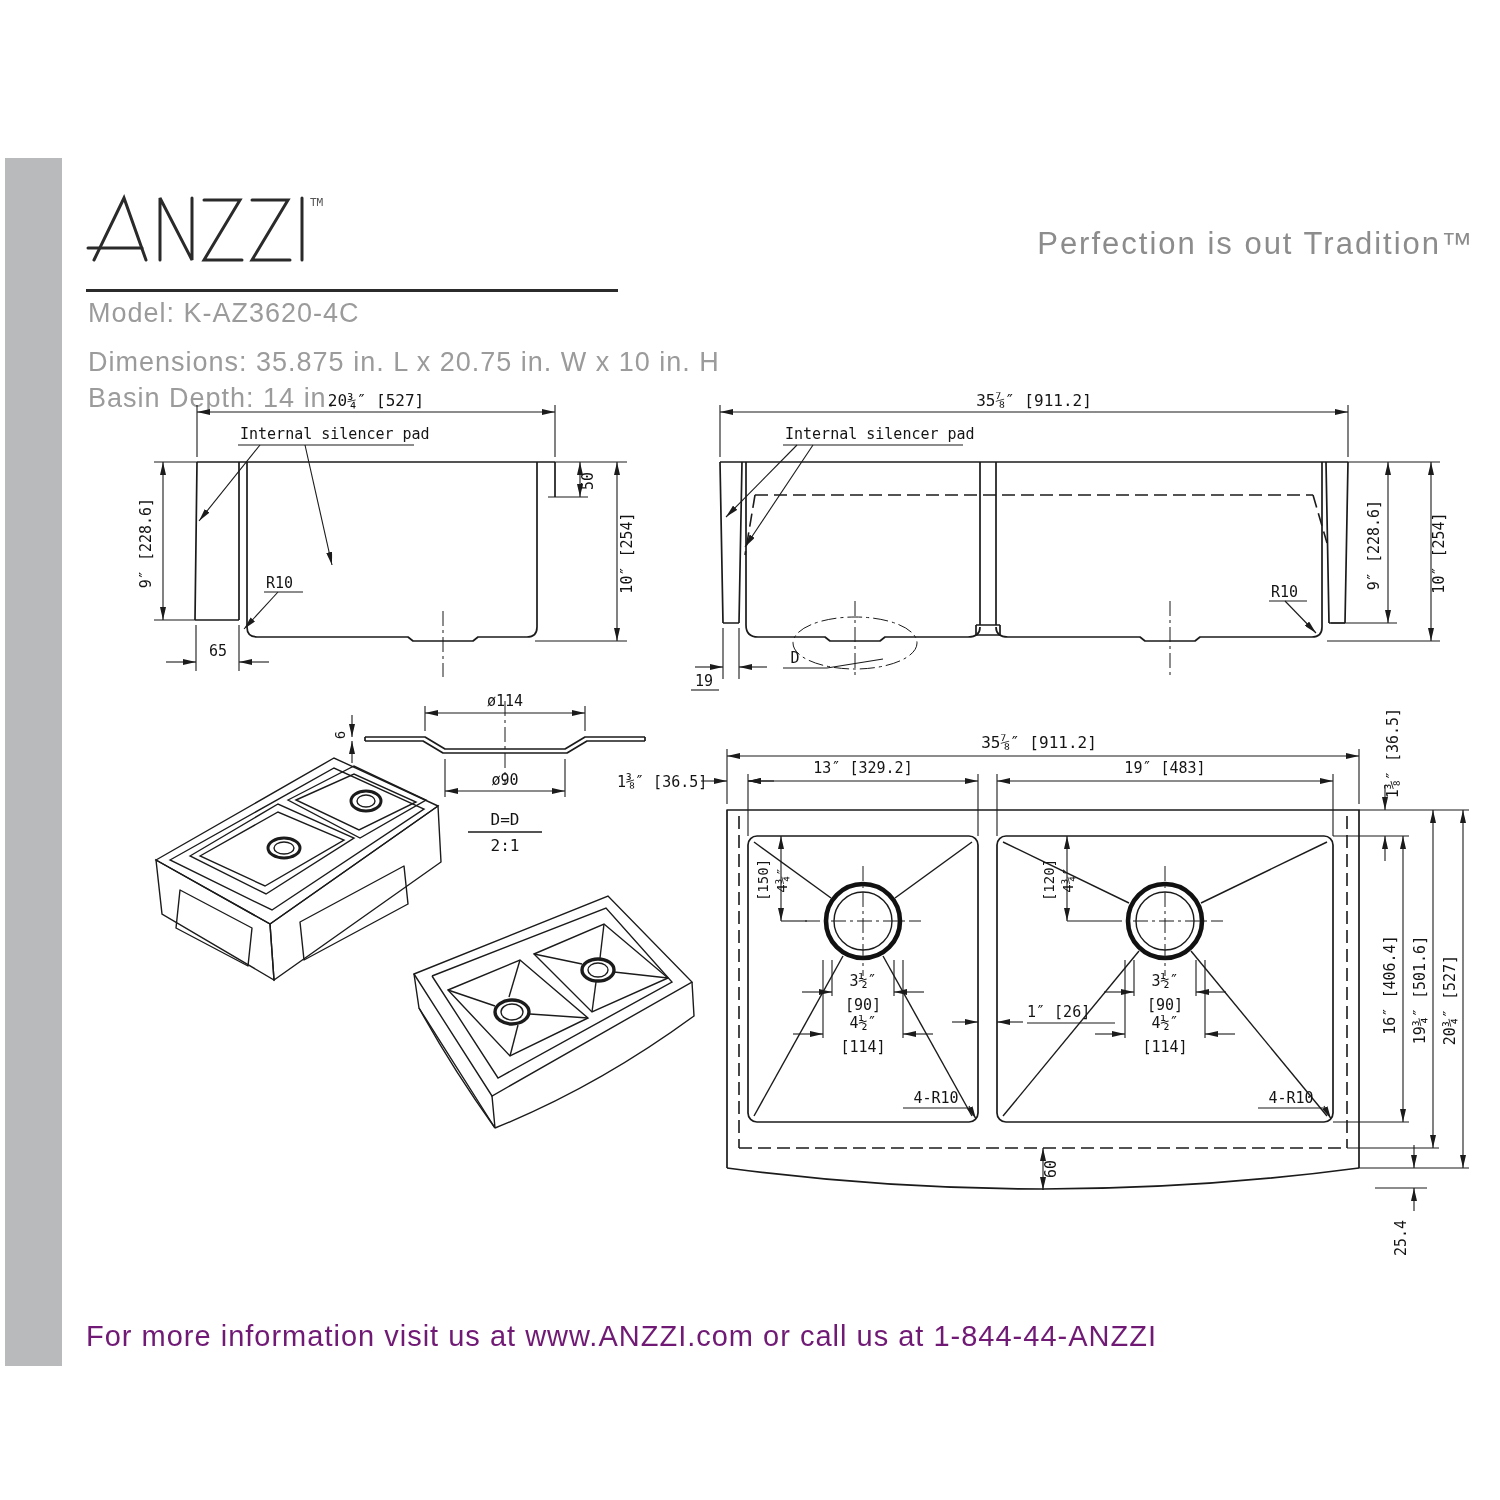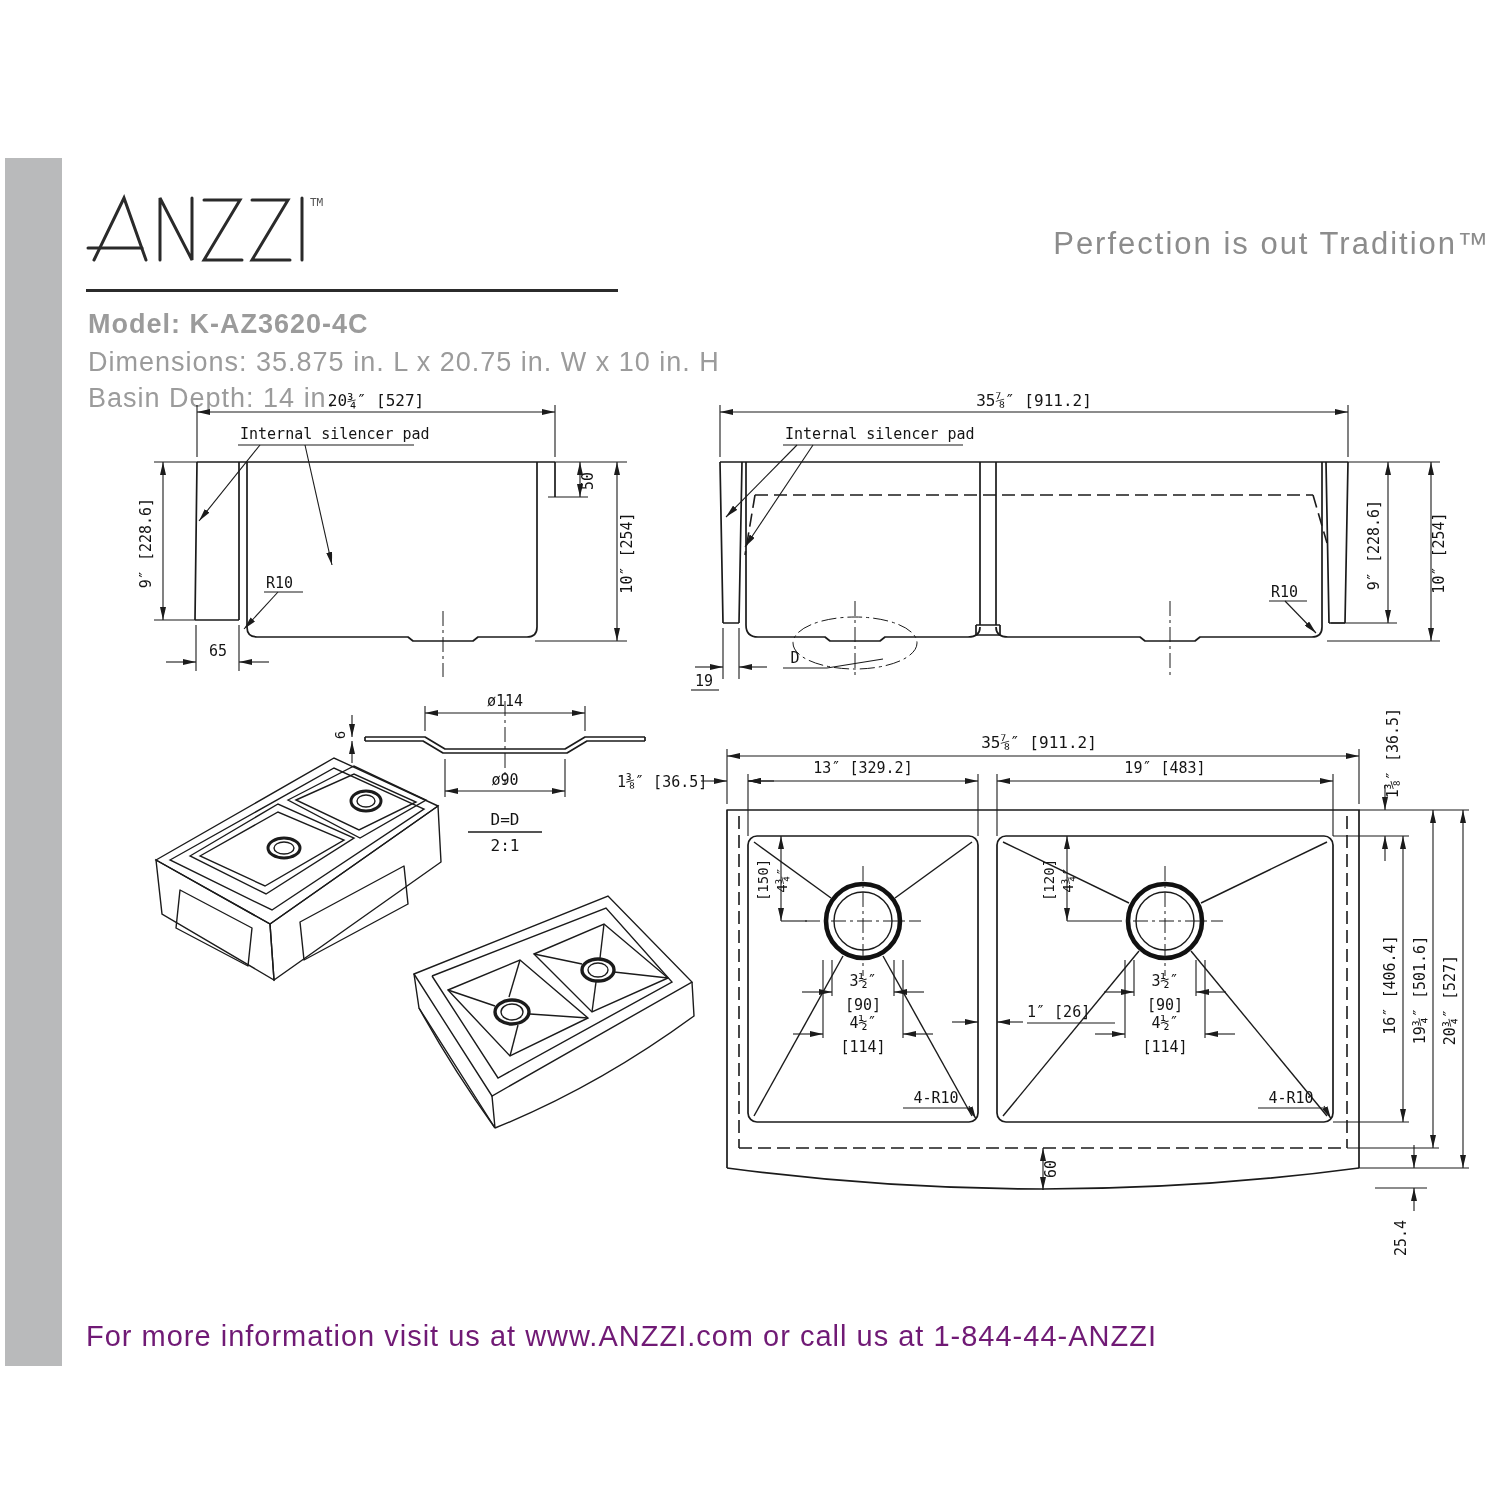--- a/index.html
+++ b/index.html
@@ -5,24 +5,24 @@
   html,body{margin:0;padding:0;background:#fff;}
   body{width:1500px;height:1500px;position:relative;overflow:hidden;
        font-family:"Liberation Sans", sans-serif;}
   .abs{position:absolute;}
   
   #graybar{left:5px;top:158px;width:57px;height:1208px;background:#b9babb;}
   
   #logo{left:86px;top:192px;}
   #logo-rule{left:86px;top:289px;width:532px;height:3px;background:#2b2b2b;}
   .spec{left:88px;color:#9b9b9b;font-size:27px;letter-spacing:1px;white-space:nowrap;}
-  #spec-model{top:309px;font-weight:bold;}
+  #spec-model{top:298px;}
   #spec-dims{top:347px;}
   #spec-basin{top:383px;}
-  #tagline{right:10px;top:226px;width:560px;text-align:right;color:#8c8c8c;
+  #tagline{right:26px;top:226px;width:560px;text-align:right;color:#8c8c8c;
            font-size:31px;letter-spacing:2px;white-space:nowrap;}
   #footer{left:86px;top:1320px;color:#701a75;font-size:29px;letter-spacing:1px;white-space:nowrap;}
   
   svg{overflow:visible;}
   .s   {fill:none;stroke:#1b1b1b;stroke-width:1.7px;stroke-linejoin:round;}
   .md  {fill:none;stroke:#1b1b1b;stroke-width:1.4px;}
   .thin{fill:none;stroke:#1b1b1b;stroke-width:1.1px;}
   .thick{fill:none;stroke:#111;stroke-width:4.6px;}
   .dsh {fill:none;stroke:#1b1b1b;stroke-width:1.6px;stroke-dasharray:13 6;}
   .cl  {fill:none;stroke:#1b1b1b;stroke-width:1px;stroke-dasharray:15 4 3 4;}

